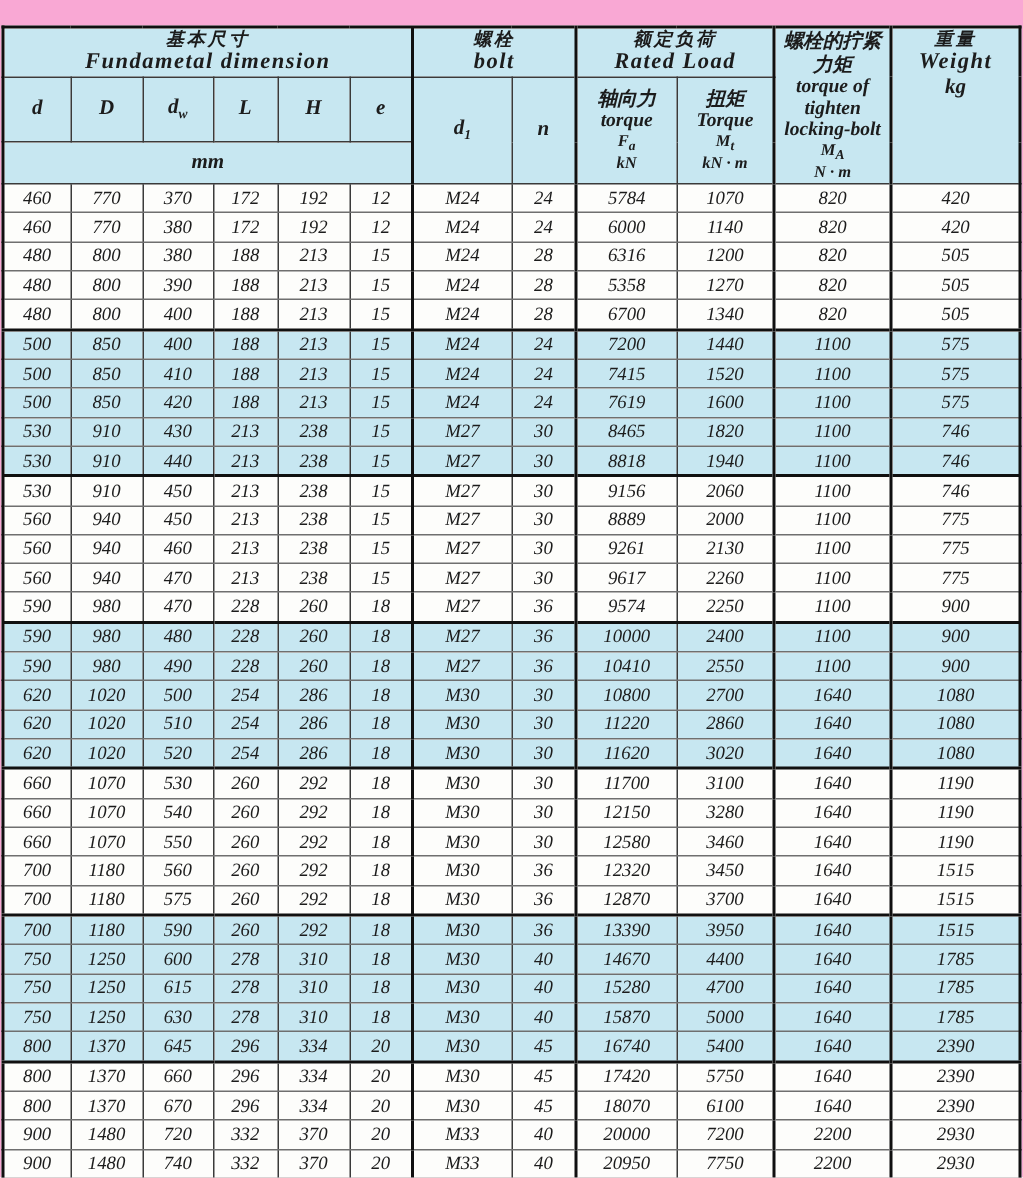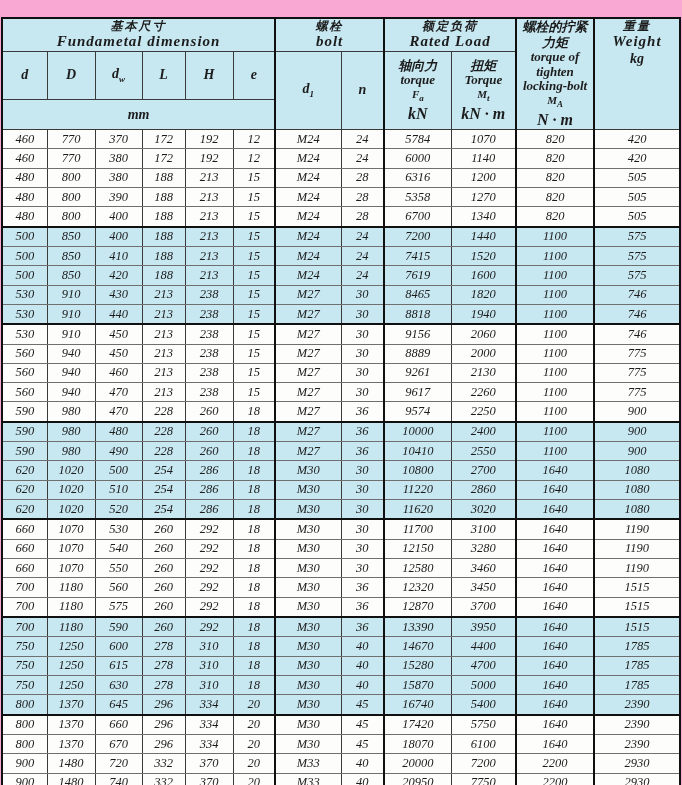--- a/index.html
+++ b/index.html
@@ -52,21 +52,21 @@
     letter-spacing: 1px;
     line-height: 1.15;
   }
   .sym { font-size: 13px; line-height: 1.1; }
   .unit { font-size: 14px; line-height: 1.2; }
   .letter { font-size: 14px; }
   sub { font-size: 9px; }
   .small-h .zh { font-size: 13px; letter-spacing: 0; }
   .small-h .en { font-size: 13px; letter-spacing: 0; line-height: 1.12; }
   .small-h .sym { font-size: 11px; }
-  .small-h .unit { font-size: 16px; }
+  .small-h .unit { font-size: 11px; }
   .stack {
     display: flex;
     flex-direction: column;
     justify-content: center;
     align-items: center;
     height: 100%;
   }
   .spread { justify-content: flex-start; }
   
   .gb { border-left: 2px solid #101010; }

